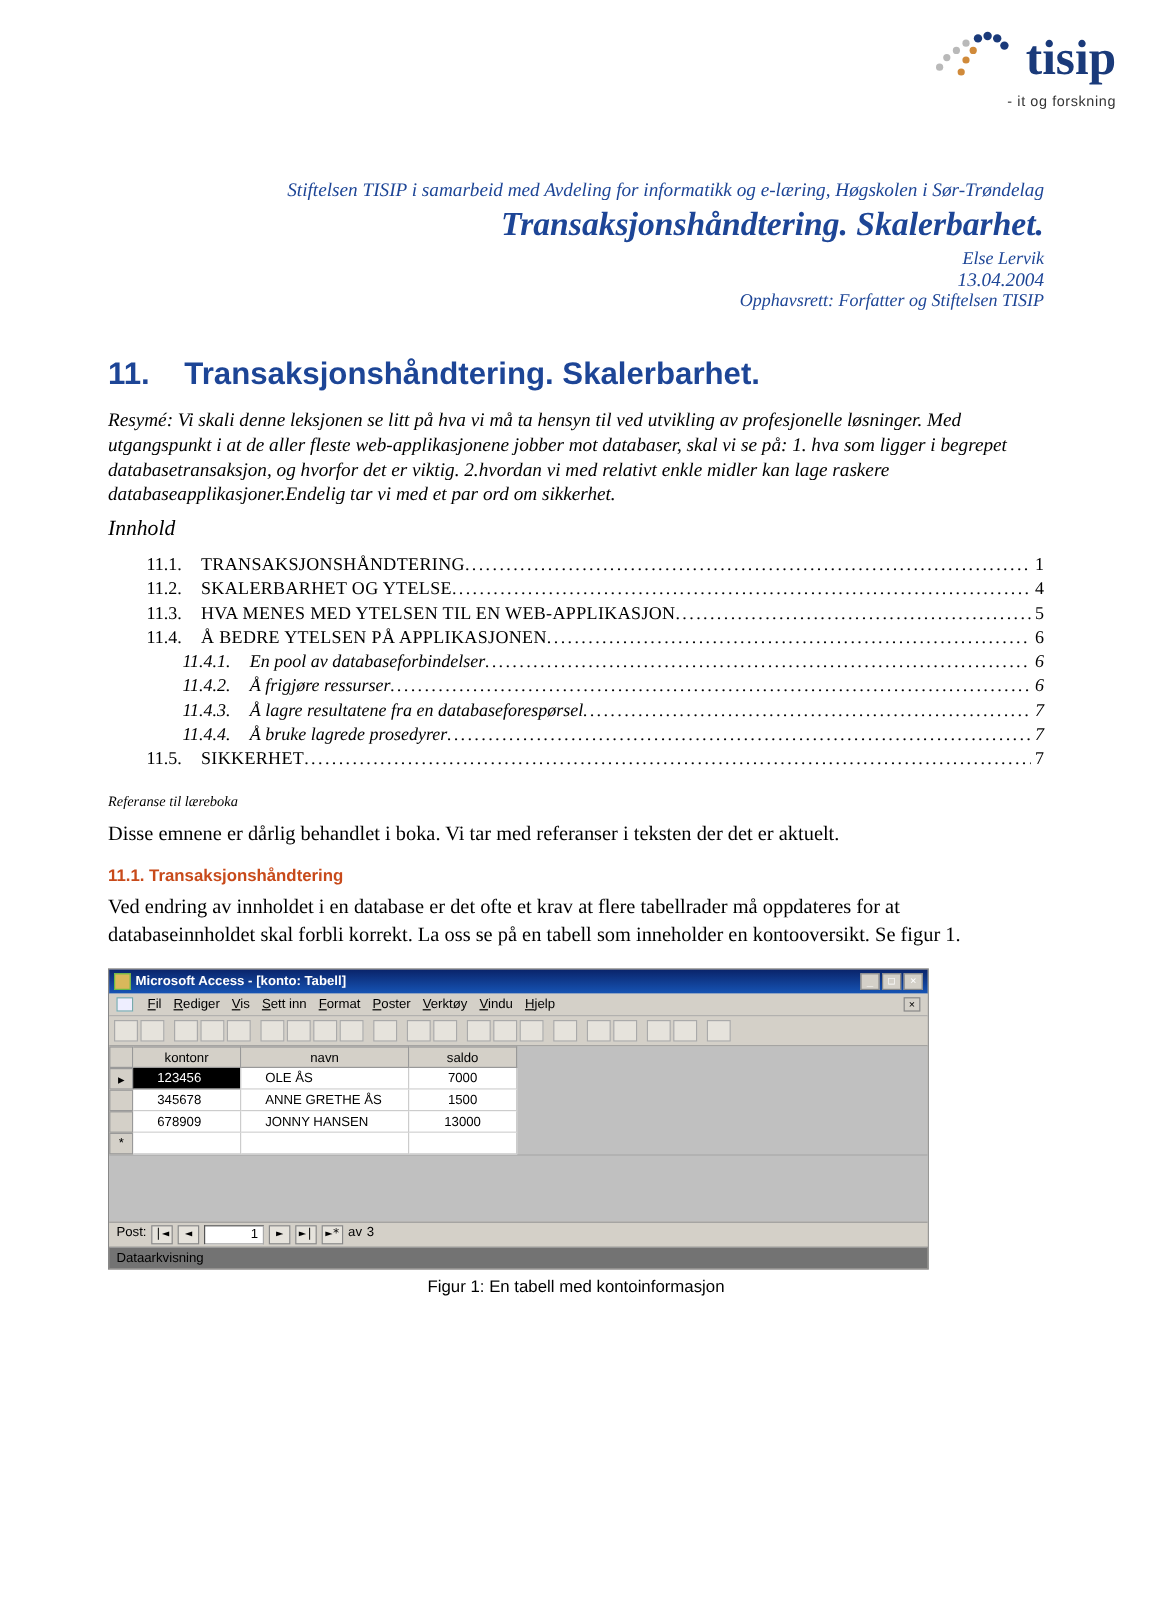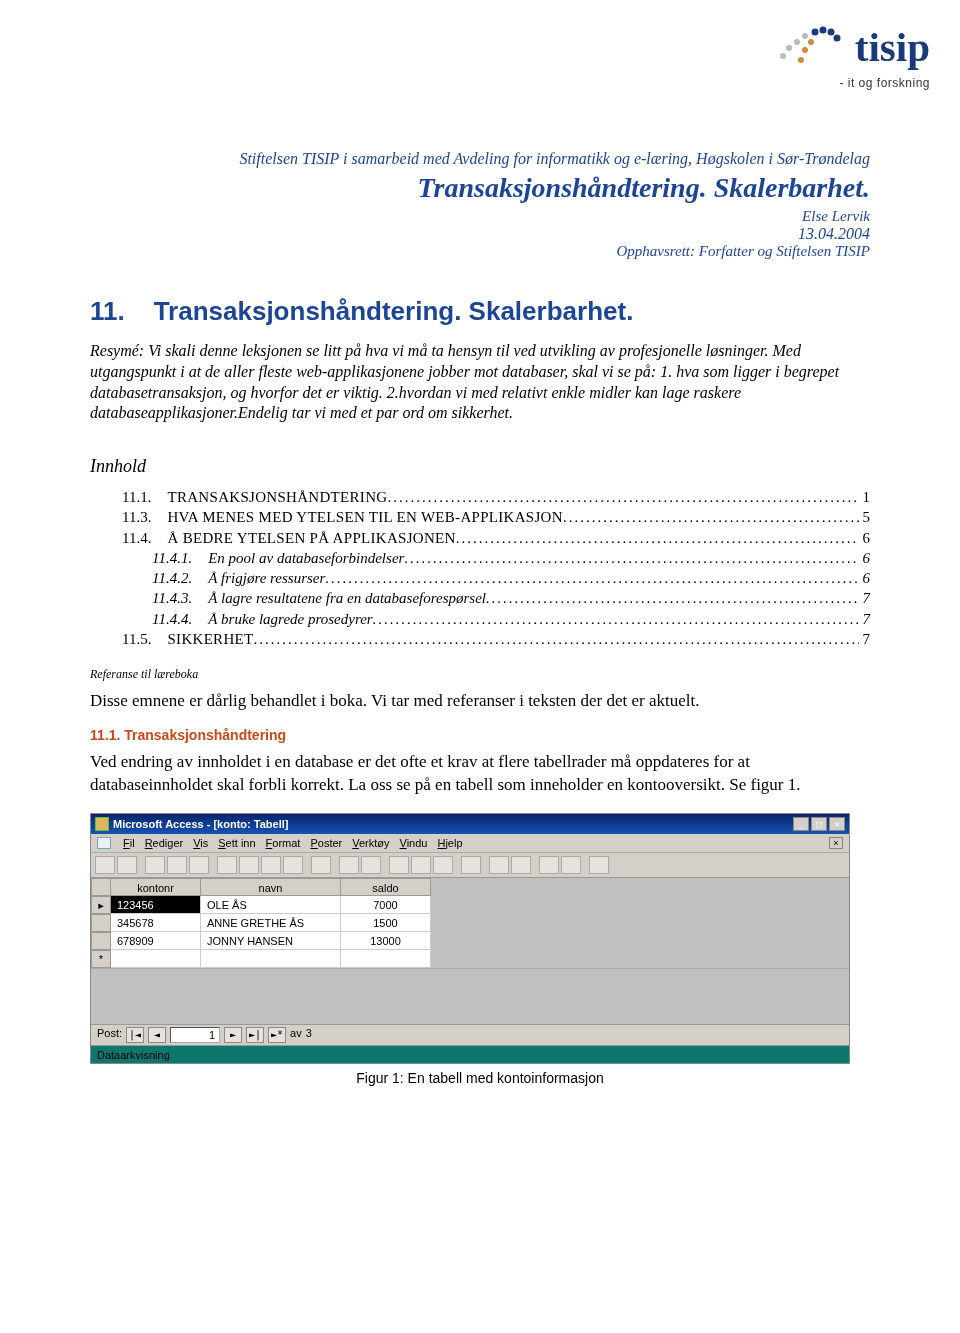--- a/index.html
+++ b/index.html
@@ -7,64 +7,64 @@
   .page { padding: 50px 90px 0 90px; }
   .logo-area { position: absolute; top: 20px; right: 30px; text-align: right; }
   .logo-area .dots { display: inline-block; vertical-align: middle; }
   .logo-area .brand { font-family: Georgia, serif; font-size: 41px; font-weight: bold; color: #1a3a7a; display: inline-block; vertical-align: middle; margin-left: 6px; text-align: right; }
   .logo-area .tag { font-family: Arial, sans-serif; font-size: 12px; color: #333; letter-spacing: .5px; margin-top: 2px; }
   .header-block { text-align: right; color: #1d4596; font-style: italic; font-size: 16px; margin-top: 100px; }
   .header-block .main-title { font-size: 28px; font-style: italic; font-weight: bold; color: #1d4596; text-align: right; margin-top: 4px; }
   .header-block .author { font-size: 15px; margin-top: 4px; }
   .header-block .copyright { font-size: 15px; }
   h1.section { font-family: Arial, Helvetica, sans-serif; font-size: 26px; font-weight: bold; color: #1d4596; margin-top: 36px; margin-bottom: 14px; }
-  .resyme { font-style: italic; font-size: 16px; line-height: 1.3; margin-bottom: 32px; }
+  .resyme { font-style: italic; font-size: 16px; line-height: 1.3; margin-bottom: 6px; }
   .innhold-label { font-style: italic; font-size: 18px; margin-bottom: 10px; }
   .toc { font-size: 15px; line-height: 1.35; }
   .toc-row { display: flex; white-space: nowrap; }
   .toc-row.sub1 { padding-left: 32px; }
   .toc-row.sub2 { padding-left: 62px; font-style: italic; }
   .toc-num { flex: 0 0 auto; margin-right: 16px; }
   .toc-label { flex: 0 0 auto; }
   .toc-dots { flex: 1 1 auto; overflow: hidden; letter-spacing: 2px; }
   .toc-dots::after { content: "..................................................................................................................................................."; }
   .toc-page { flex: 0 0 auto; margin-left: 4px; }
   .smallcaps { font-variant: small-caps; letter-spacing: .3px; }
   .ref-title { font-style: italic; font-size: 12px; margin-top: 18px; margin-bottom: 8px; }
   .body-text { font-size: 17px; line-height: 1.35; margin-bottom: 14px; }
   h2.sub { font-family: Arial, Helvetica, sans-serif; font-size: 14px; font-weight: bold; color: #c84a1a; margin-top: 14px; margin-bottom: 8px; }
   .fig-caption { font-family: Arial, Helvetica, sans-serif; font-size: 14px; text-align: center; margin-top: 6px; }
   
-  .access-window { margin-top: 16px; border: 1px solid #888; width: 760px; font-family: Tahoma, Arial, sans-serif; font-size: 11px; color: #000; background: #d4d0c8; }
+  .access-window { margin-top: 16px; border: 1px solid #888; width: 684px; font-family: Tahoma, Arial, sans-serif; font-size: 11px; color: #000; background: #d4d0c8; }
   .title-bar { background: linear-gradient(#0a246a,#1654b5); color: #fff; display: flex; align-items: center; padding: 2px 4px; height: 20px; }
   .title-bar .icon { width: 14px; height: 14px; background: #d9b85b; border: 1px solid #6b4; display: inline-block; margin-right: 4px; }
   .title-bar .tb-title { flex: 1; font-weight: bold; }
   .win-btns { display: flex; gap: 2px; }
   .win-btn { width: 16px; height: 14px; background: #d4d0c8; border: 1px solid #888; font-family: monospace; font-size: 9px; text-align: center; line-height: 12px; }
   .menu-bar { background: #d4d0c8; padding: 3px 6px; display: flex; gap: 12px; border-bottom: 1px solid #aaa; align-items: center; }
   .menu-bar .micon { width: 14px; height: 12px; border: 1px solid #7aa; background: #eef; display: inline-block; }
   .menu-item .ul { text-decoration: underline; }
   .close-doc { margin-left: auto; width: 14px; height: 12px; background: #d4d0c8; border: 1px solid #888; font-size: 9px; text-align: center; line-height: 10px; }
   .toolbar { background: #d4d0c8; padding: 3px 4px; display: flex; gap: 2px; border-bottom: 1px solid #999; }
   .tbtn { width: 20px; height: 18px; border: 1px solid #aaa; background: #e6e3dc; position: relative; }
   .sep { width: 4px; }
   .grid-area { background: #c0c0c0; padding: 0; }
   .headers { display: flex; }
   .row-handle { width: 20px; height: 18px; background: #d4d0c8; border: 1px solid #999; display: flex; align-items: center; justify-content: center; }
   .colh { height: 18px; background: #d4d0c8; border: 1px solid #999; border-left: none; text-align: center; line-height: 18px; font-family: Tahoma, Arial, sans-serif; }
   .c1 { width: 90px; } .c2 { width: 140px; } .c3 { width: 90px; }
   .drow { display: flex; }
-  .cell { height: 18px; background: #fff; border-right: 1px solid #ccc; border-bottom: 1px solid #ccc; padding: 0 6px; line-height: 18px; overflow: hidden; white-space: nowrap; }
+  .cell { height: 18px; background: #fff; border-right: 1px solid #ccc; border-bottom: 1px solid #ccc; padding: 0 20px; line-height: 18px; overflow: hidden; white-space: nowrap; }
   .cell.sel { background: #000; color: #fff; }
   .cell.num { text-align: center; }
   .grid-rest { height: 56px; background: #c0c0c0; border-top: 1px solid #aaa; }
   .nav-bar { background: #d4d0c8; border-top: 1px solid #999; padding: 2px 6px; display: flex; align-items: flex-start; gap: 4px; }
   .nav-btn { width: 18px; height: 16px; border: 1px solid #888; background: #e6e3dc; font-family: monospace; font-size: 10px; text-align: center; line-height: 14px; }
   .nav-input { width: 50px; height: 16px; border: 1px inset #aaa; background: #fff; text-align: right; padding-right: 4px; line-height: 14px; font-size: 11px; }
-  .status-bar { background: #0f766e; border-top: 1px solid #999; padding: 2px 6px; height: 18px; line-height: 14px; }
+  .status-bar { background: #737373; border-top: 1px solid #999; padding: 2px 6px; height: 18px; line-height: 14px; }
   
   .access-wrap { position: relative; }
 </style>
 </head>
 <body>
 
 <div class="logo-area">
   <div>
     <span class="dots">
       <svg width="70" height="50" viewBox="0 0 70 50">
@@ -110,20 +110,26 @@
   <p class="resyme">Resymé: Vi skali denne leksjonen  se litt på hva vi må ta hensyn til ved utvikling av profesjonelle løsninger. Med utgangspunkt i at de aller fleste web-applikasjonene jobber mot databaser, skal vi se på: 1. hva som ligger i begrepet databasetransaksjon, og hvorfor det er viktig. 2.hvordan vi med relativt enkle midler kan lage raskere databaseapplikasjoner.Endelig tar vi med et par ord om sikkerhet.</p>
 
   <div class="innhold-label">Innhold</div>
 
   <div class="toc" id="toc">
       <div class="toc-row sub1">
         <span class="toc-num">11.1.</span>
         <span class="toc-label smallcaps">TRANSAKSJONSHÅNDTERING</span>
         <span class="toc-dots"></span>
         <span class="toc-page">1</span>
+      </div>
+      <div class="toc-row sub1">
+        <span class="toc-num">11.2.</span>
+        <span class="toc-label smallcaps">SKALERBARHET OG YTELSE</span>
+        <span class="toc-dots"></span>
+        <span class="toc-page">4</span>
       </div>
       <div class="toc-row sub1">
         <span class="toc-num">11.3.</span>
         <span class="toc-label smallcaps">HVA MENES MED YTELSEN TIL EN WEB-APPLIKASJON</span>
         <span class="toc-dots"></span>
         <span class="toc-page">5</span>
       </div>
       <div class="toc-row sub1">
         <span class="toc-num">11.4.</span>
         <span class="toc-label smallcaps">Å BEDRE YTELSEN PÅ APPLIKASJONEN</span>

